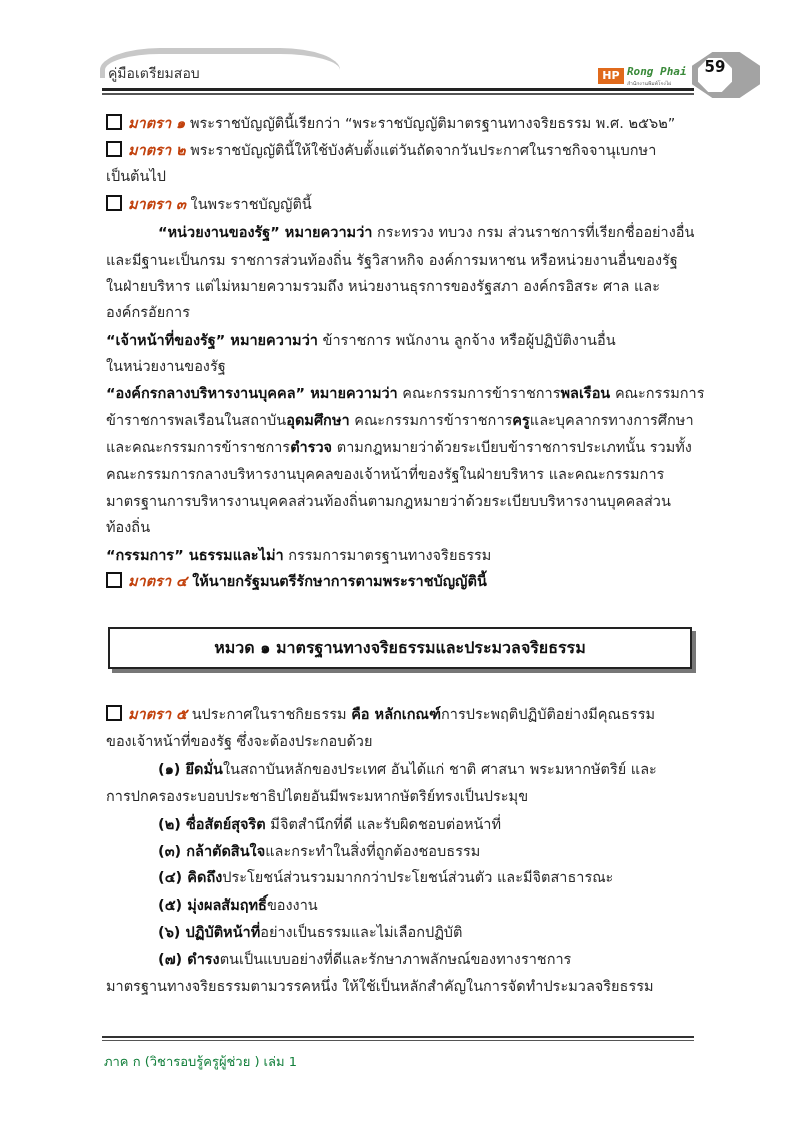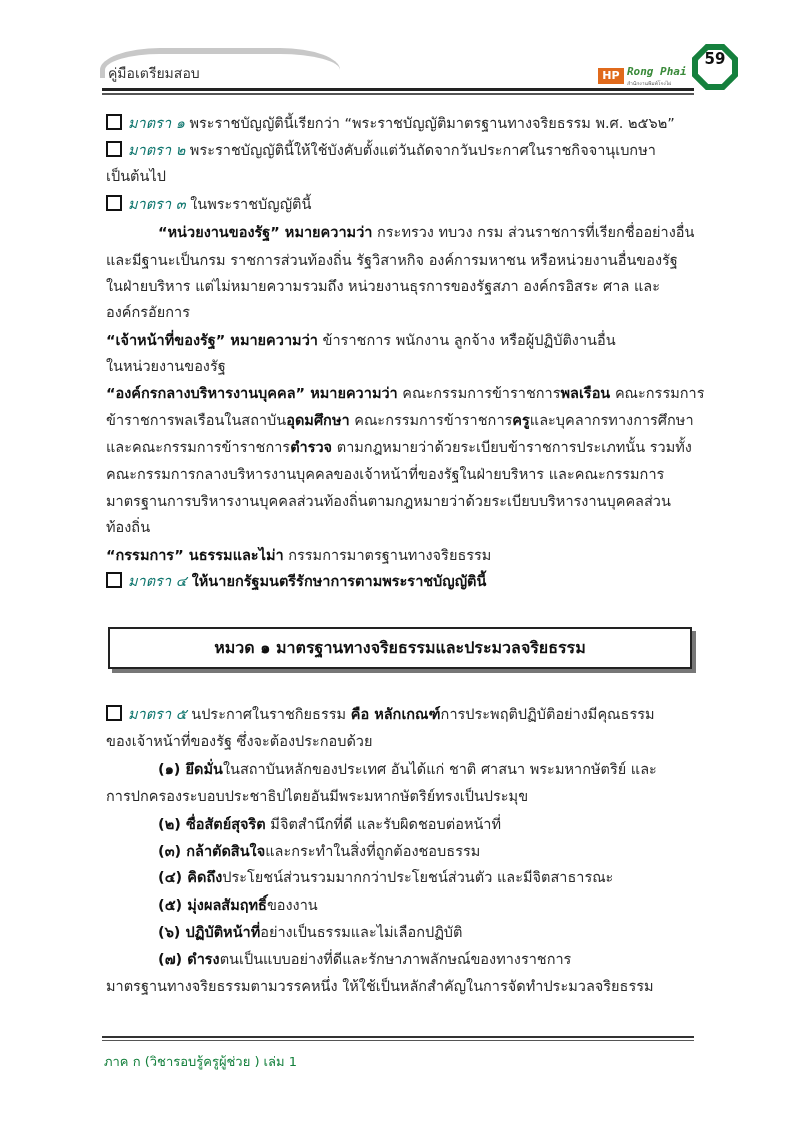--- a/index.html
+++ b/index.html
@@ -12,31 +12,31 @@
     border-top:6px solid #c8c8c8; border-left:5px solid #c8c8c8;
     border-radius:60px 60px 0 0 / 22px 22px 0 0; border-right:none; box-sizing:border-box; }
   .hdr-title { position:absolute; left:108px; top:62px; font-size:14px; color:#333; }
   .hdr-rule1 { position:absolute; left:102px; top:88px; width:592px; height:3px; background:#222; }
   .hdr-rule2 { position:absolute; left:102px; top:93px; width:592px; height:2px; background:#555; }
   .logo { position:absolute; left:598px; top:60px; width:100px; height:26px; }
   .logo-box { position:absolute; left:0; top:8px; width:26px; height:16px; background:#e06a1c;
     color:#fff; font:bold 11px "DejaVu Sans", sans-serif; text-align:center; line-height:16px; }
   .logo-text { position:absolute; left:29px; top:5px; font:italic bold 11px "DejaVu Sans Mono", monospace; color:#3a8a3a; }
   .logo-sub { position:absolute; left:29px; top:19px; font-size:5px; color:#555; }
-  .badge { position:absolute; left:692px; top:44px; width:46px; height:46px; background:#15803d;
+  .badge { position:absolute; left:692px; top:52px; width:68px; height:46px; background:#a3a3a3;
     clip-path:polygon(30% 0,70% 0,100% 30%,100% 70%,70% 100%,30% 100%,0 70%,0 30%); }
   .badge-inner { position:absolute; left:6px; top:6px; width:34px; height:34px; background:#fff;
     clip-path:polygon(30% 0,70% 0,100% 30%,100% 70%,70% 100%,30% 100%,0 70%,0 30%);
     text-align:center; line-height:34px; font:bold 15px "DejaVu Sans", sans-serif; color:#111; }
 
   
   .line { position:absolute; left:106px; font-size:14.5px; line-height:20px; white-space:nowrap; color:#2a2a2a; }
   .ind1 { left:158px; }
   .chk { display:inline-block; width:12px; height:12px; border:2.5px solid #111; vertical-align:-2px; margin-right:6px; }
-  .sec { font-style:italic; font-weight:normal; color:#0f766e; }
+  .sec { font-style:italic; font-weight:bold; color:#c2410c; }
   b { color:#111; }
 
   
   .chapter { position:absolute; left:108px; top:627px; width:580px; height:38px; border:2px solid #222;
     box-shadow:4px 4px 0 #777; background:#fff; text-align:center; line-height:38px;
     font-size:16px; font-weight:bold; color:#111; }
 
   
   .ftr-rule1 { position:absolute; left:102px; top:1036px; width:592px; height:2px; background:#333; }
   .ftr-rule2 { position:absolute; left:102px; top:1040px; width:592px; height:1px; background:#555; }

